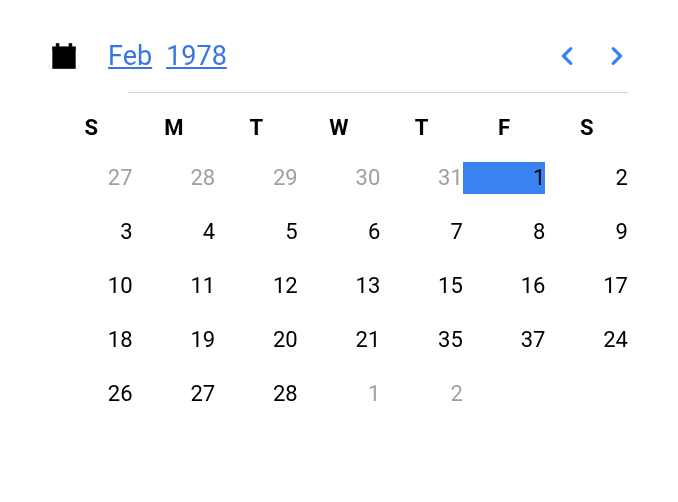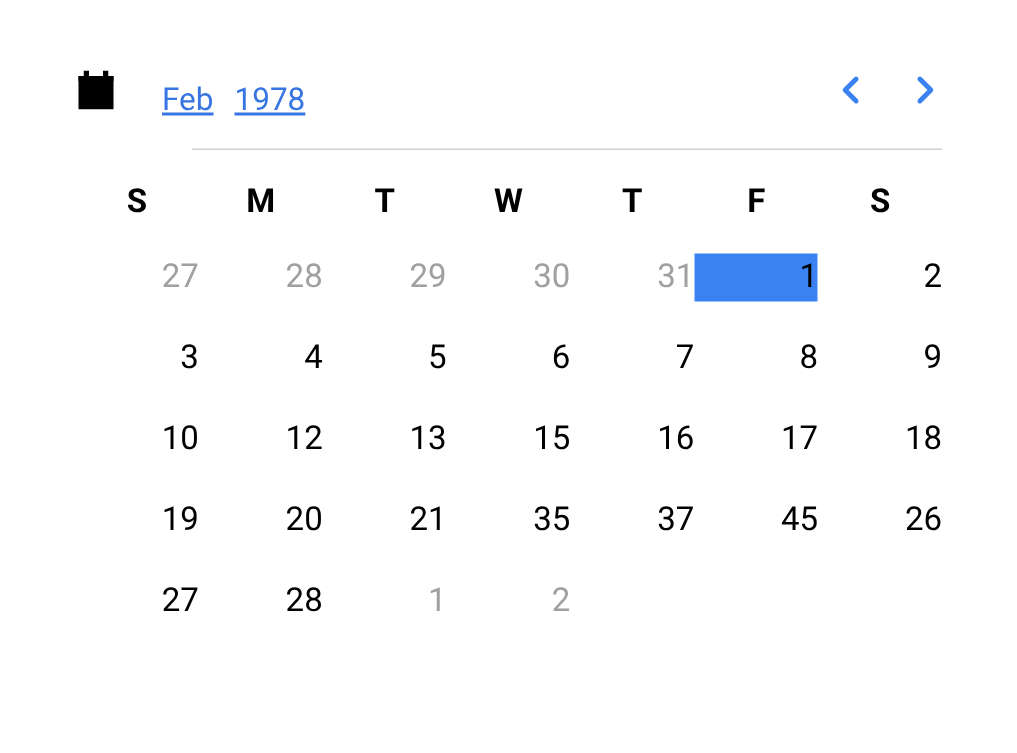--- a/index.html
+++ b/index.html
@@ -31,23 +31,22 @@
     }
     .month-year-row {
       display: flex;
       align-items: center;
       gap: 14px;
       flex: 1;
     }
     .month-link, .year-link {
       color: #3776e2;
       text-decoration: underline;
-      font-size: 21px;
+      font-size: 27px;
       cursor: pointer;
-      margin-top: 15px;
     }
     .nav-arrows {
       display: flex;
       gap: 24px;
       margin-left: auto;
     }
     .arrow-btn {
       width: 24px;
       height: 24px;
       cursor: pointer;
@@ -136,31 +135,32 @@
       <div class="day-cell selected">1</div>
       <div class="day-cell">2</div>
       <div class="day-cell">3</div>
       <div class="day-cell">4</div>
       <div class="day-cell">5</div>
       <div class="day-cell">6</div>
       <div class="day-cell">7</div>
       <div class="day-cell">8</div>
       <div class="day-cell">9</div>
       <div class="day-cell">10</div>
+      <div class="day-cell">11</div>
       <div class="day-cell">12</div>
       <div class="day-cell">13</div>
       <div class="day-cell">15</div>
       <div class="day-cell">16</div>
       <div class="day-cell">17</div>
       <div class="day-cell">18</div>
       <div class="day-cell">19</div>
       <div class="day-cell">20</div>
       <div class="day-cell">21</div>
       <div class="day-cell">35</div>
       <div class="day-cell">37</div>
-      <div class="day-cell">45</div>
+      <div class="day-cell">24</div>
       <div class="day-cell">26</div>
       <div class="day-cell">27</div>
       <div class="day-cell">28</div>
       <div class="day-cell outside">1</div>
       <div class="day-cell outside">2</div>
     </div>
 </div>
 
 </body></html>

